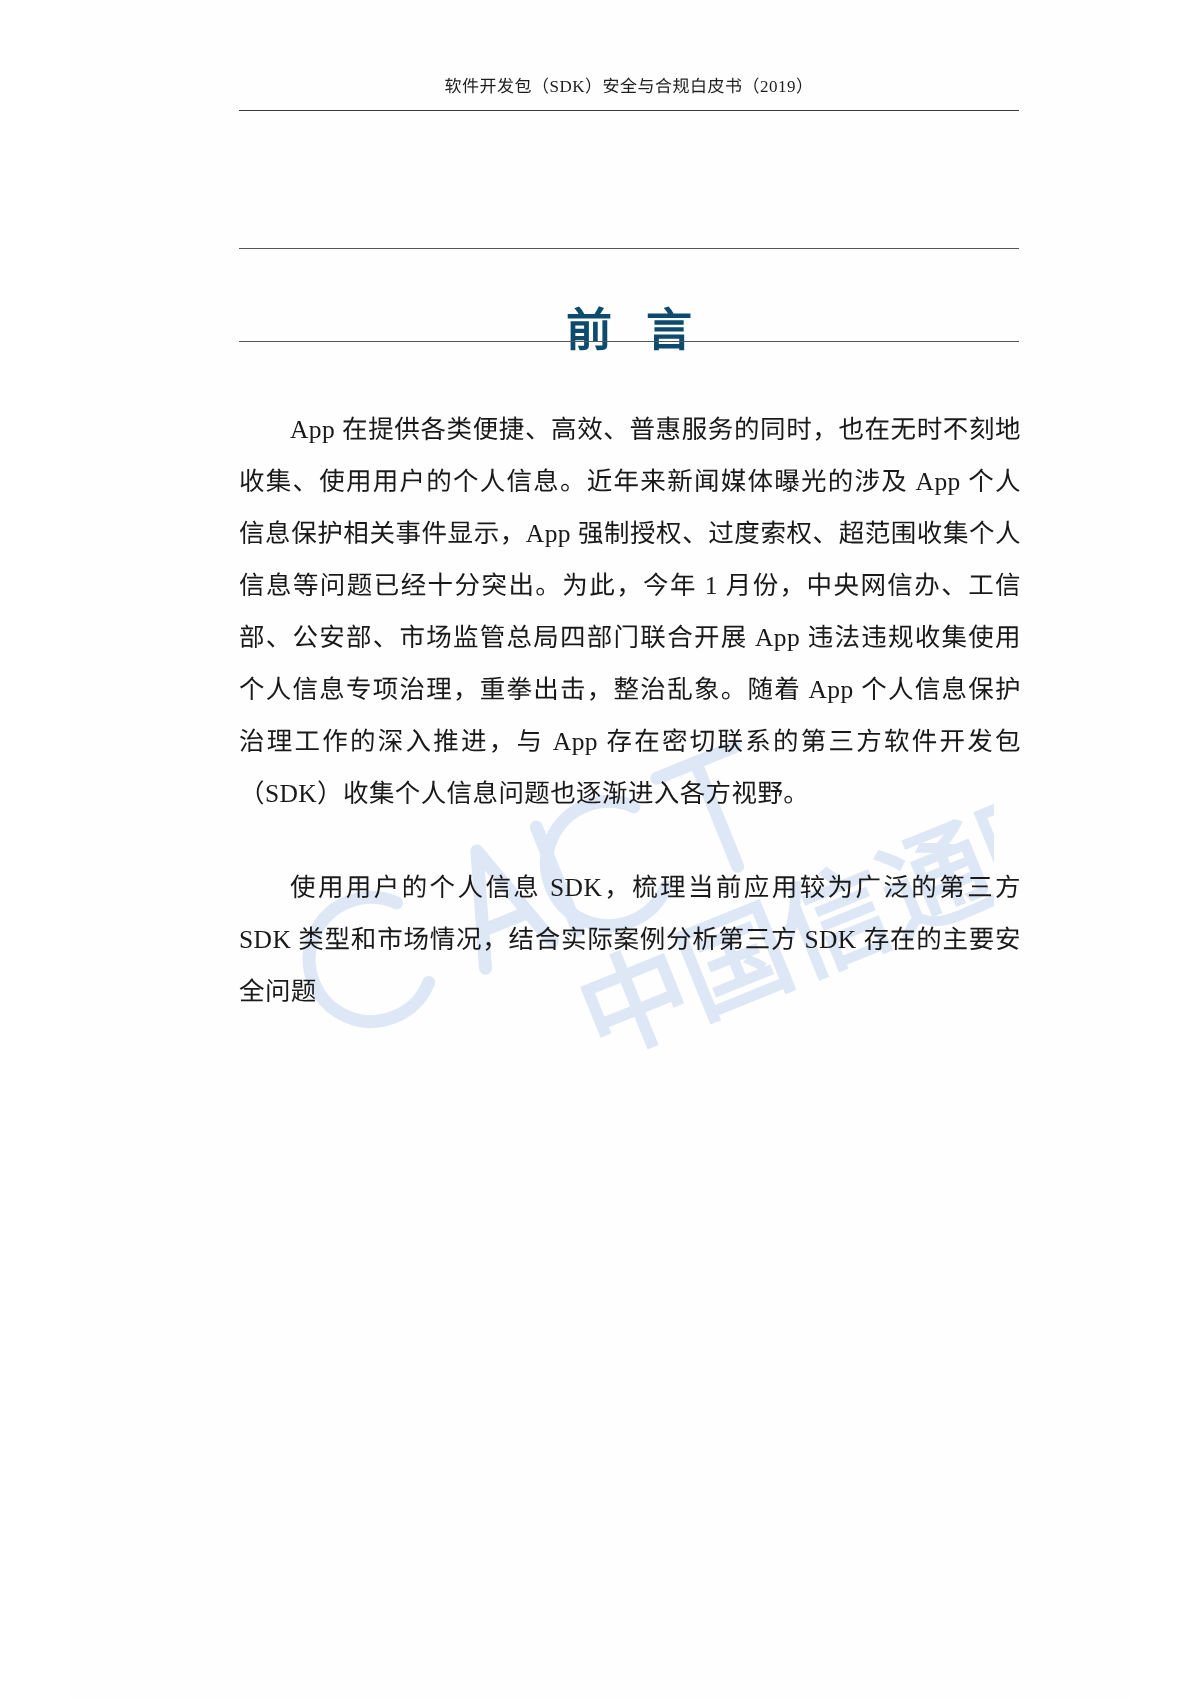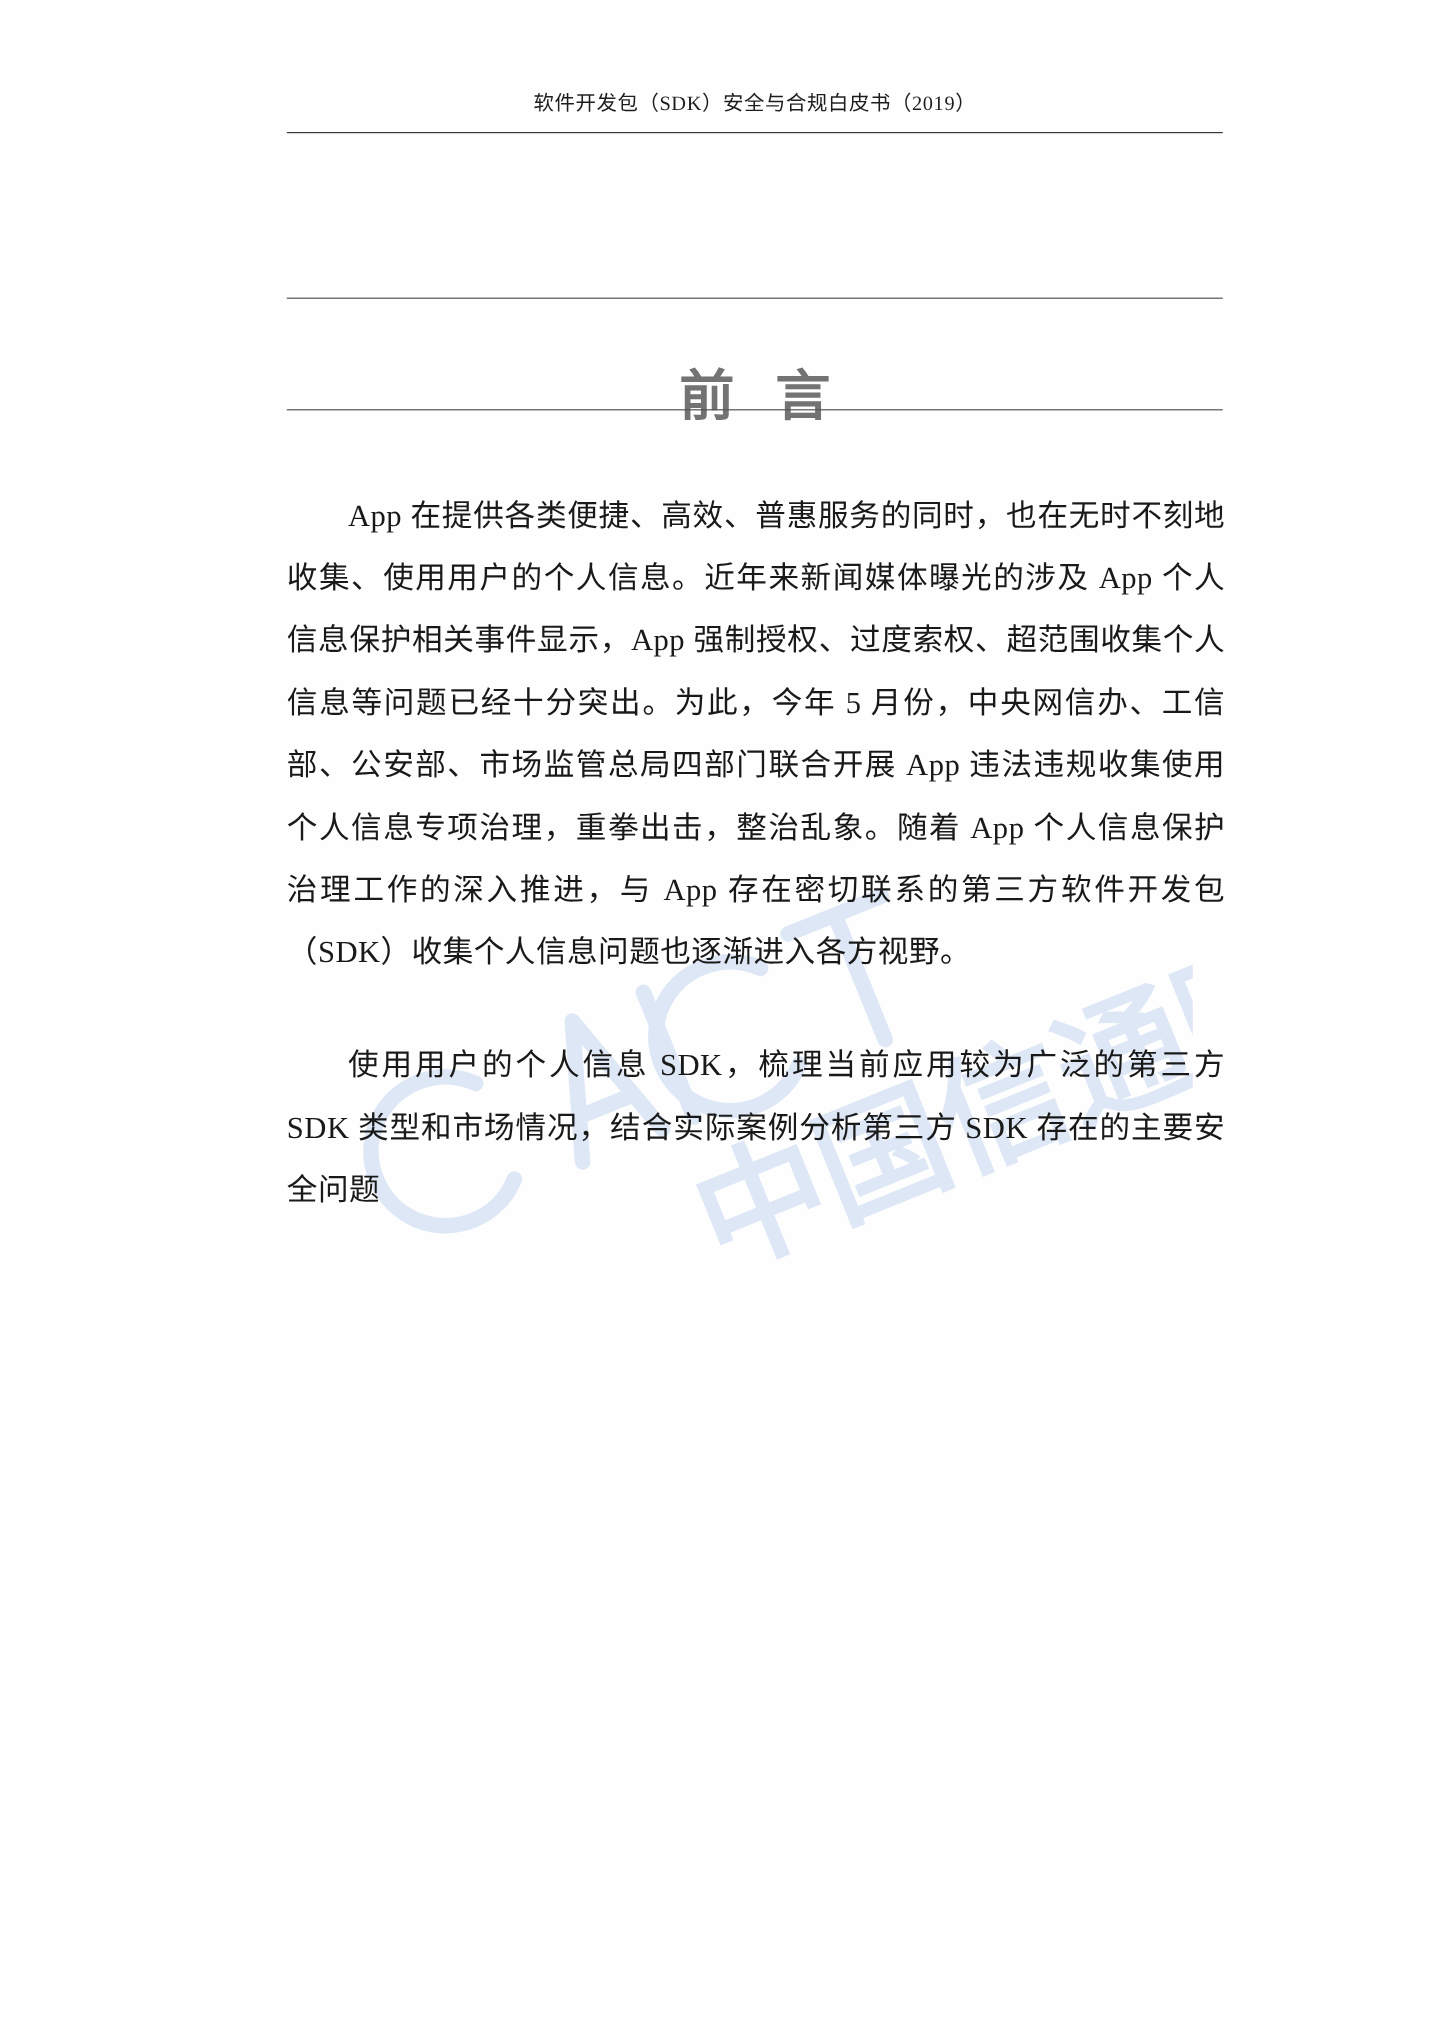--- a/index.html
+++ b/index.html
@@ -59,21 +59,21 @@
     background: #555;
   }
   .doc-title {
     position: absolute;
     left: 170px;
     top: 262px;
     width: 780px;
     text-align: center;
     font-size: 46px;
     font-weight: bold;
-    color: #737373;
+    color: #0c4a6e;
     letter-spacing: 34px;
     text-indent: 34px;
     font-family: Liberation Serif, serif;
   }
 
   
   .body-area {
     position: absolute;
     left: 170px;
     top: 404px;
@@ -142,19 +142,19 @@
 
         <path d="M408 232 L492 232 M450 232 L450 344" stroke-linecap="round"></path>
       </g>
       <g transform="rotate(-22 360 290)" fill="#bfd2ee" font-family="'DejaVu Sans','Liberation Sans',sans-serif" font-size="108" font-weight="bold">
         <text x="250" y="470">中国信通院</text>
       </g>
     </svg>
   </div>
 
   <div class="body-area">
-    <p class="para">App 在提供各类便捷、高效、普惠服务的同时，也在无时不刻地收集、使用用户的个人信息。近年来新闻媒体曝光的涉及 App 个人信息保护相关事件显示，App 强制授权、过度索权、超范围收集个人信息等问题已经十分突出。为此，今年 5 月份，中央网信办、工信部、公安部、市场监管总局四部门联合开展 App 违法违规收集使用个人信息专项治理，重拳出击，整治乱象。随着 App 个人信息保护治理工作的深入推进，与 App 存在密切联系的第三方软件开发包（SDK）收集个人信息问题也逐渐进入各方视野。</p>
+    <p class="para">App 在提供各类便捷、高效、普惠服务的同时，也在无时不刻地收集、使用用户的个人信息。近年来新闻媒体曝光的涉及 App 个人信息保护相关事件显示，App 强制授权、过度索权、超范围收集个人信息等问题已经十分突出。为此，今年 1 月份，中央网信办、工信部、公安部、市场监管总局四部门联合开展 App 违法违规收集使用个人信息专项治理，重拳出击，整治乱象。随着 App 个人信息保护治理工作的深入推进，与 App 存在密切联系的第三方软件开发包（SDK）收集个人信息问题也逐渐进入各方视野。</p>
     <p class="para">使用用户的个人信息 SDK，梳理当前应用较为广泛的第三方 SDK 类型和市场情况，结合实际案例分析第三方 SDK 存在的主要安全问题</p>
   </div>
 
   <div class="page-number">III</div>
 
 </div>
 
 </body></html>

